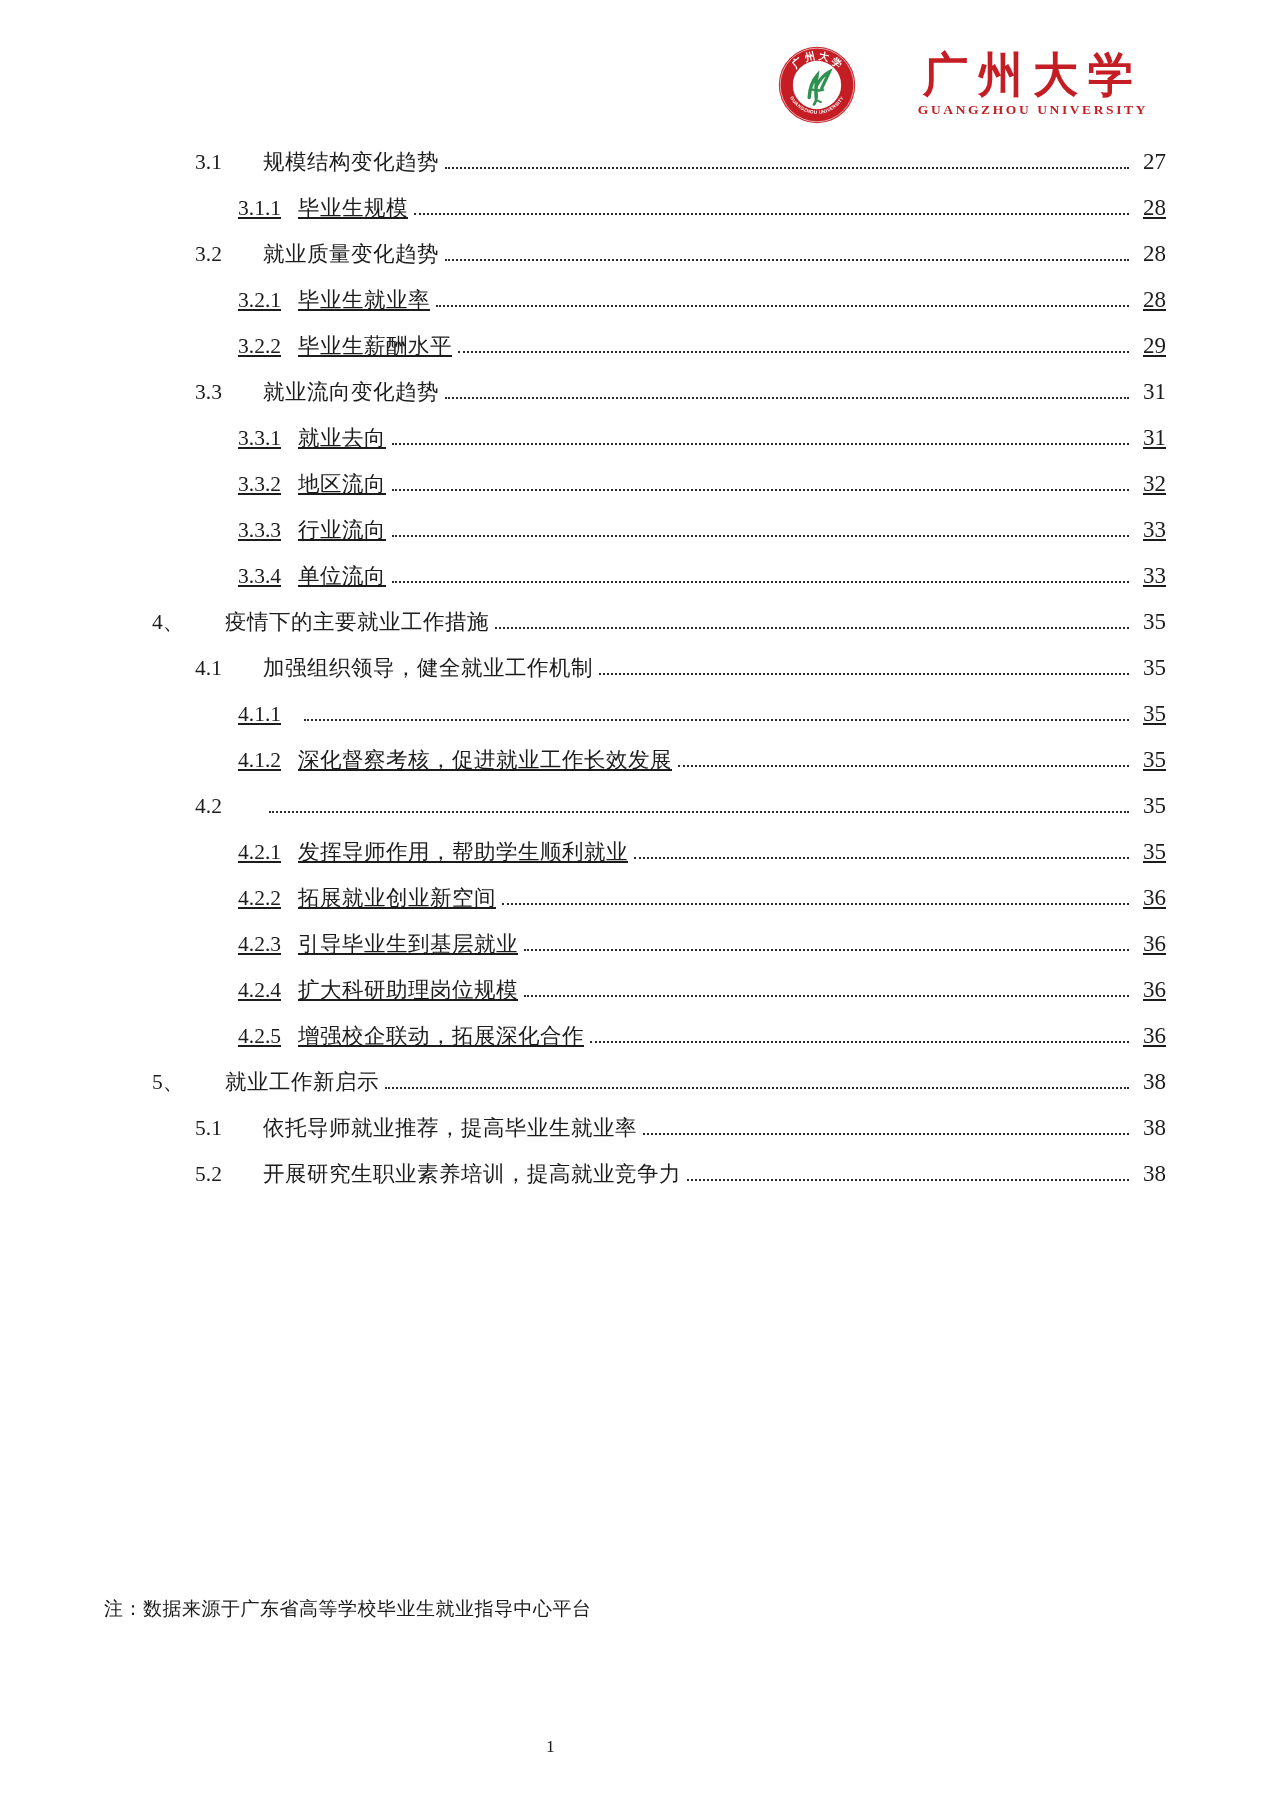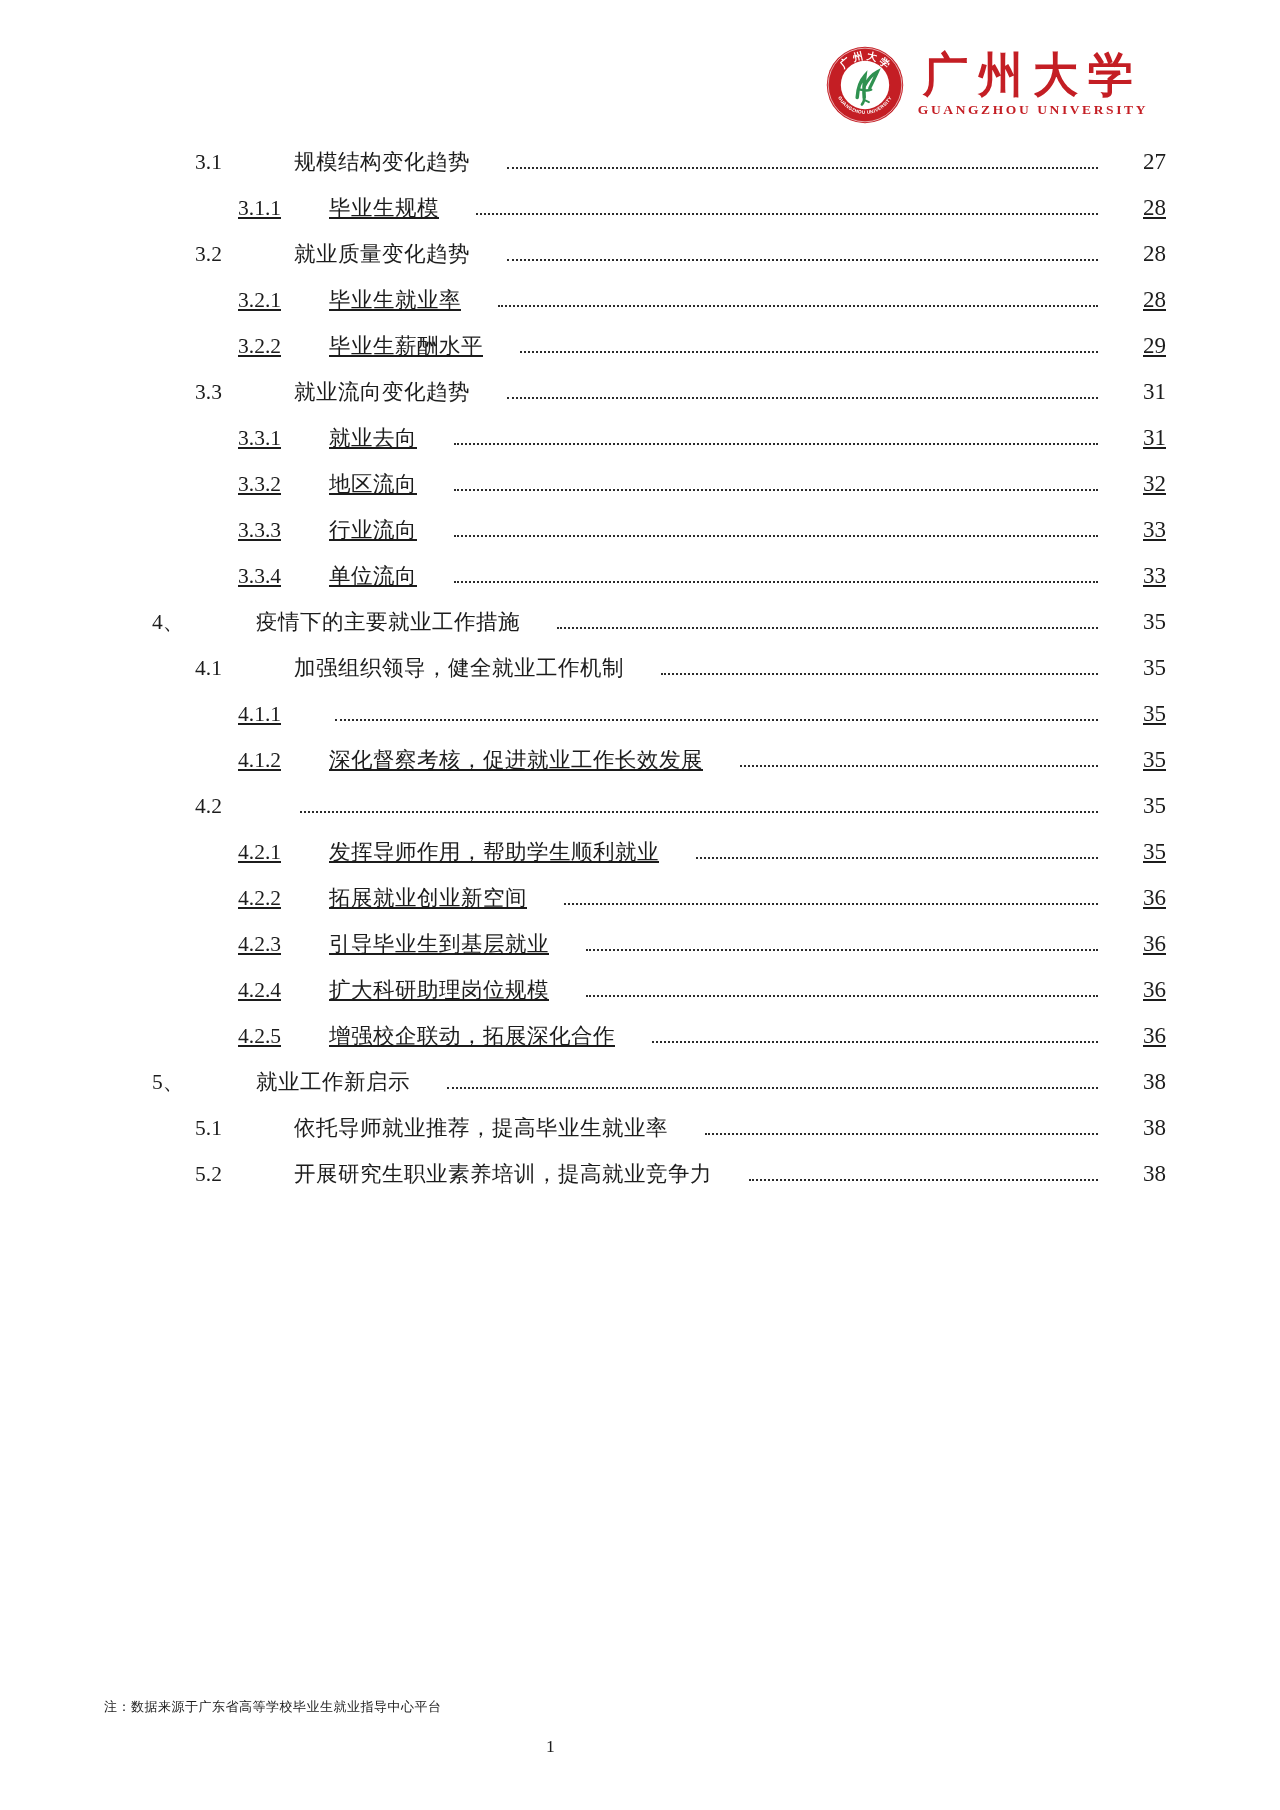--- a/index.html
+++ b/index.html
@@ -10,41 +10,40 @@
     color:#1c1c1c;
     position:relative;
     overflow:hidden;
   }
   
   .logo-group{
     position:absolute;top:46px;right:132px;
     display:flex;align-items:center;gap:14px;
   }
   .seal{width:78px;height:78px;display:block;}
-  .wordmark{display:flex;flex-direction:column;align-items:center;}
+  .wordmark{display:flex;flex-direction:column;align-items:center;margin-left:48px;}
   .wordmark .zh{
     font-size:45px;font-weight:bold;line-height:1;
     letter-spacing:10px;white-space:nowrap;
     transform:scaleY(1.05);
   }
   .wordmark .en{
     font-size:13.5px;font-weight:bold;letter-spacing:2.6px;
     margin-top:4px;white-space:nowrap;
     font-family:"Liberation Serif","DejaVu Serif",serif;
   }
   
   .toc{
     position:absolute;top:139px;left:100px;right:114px;
   }
   .toc-row{
     display:flex;align-items:baseline;
     height:46px;line-height:46px;
     font-size:21.5px;
     white-space:nowrap;
-    gap:31px;
   }
   .toc-row .num{flex:0 0 auto;}
   .toc-row.lvl0{padding-left:52px;}
   .toc-row.lvl1{padding-left:95px;}
   .toc-row.lvl2{padding-left:138px;text-decoration:underline;}
   .toc-row.lvl0 .num{width:73px;}
   .toc-row.lvl1 .num{width:68px;}
   .toc-row.lvl2 .num{width:60px;}
   .toc-row .title{flex:0 0 auto;letter-spacing:0.5px;}
   .toc-row .leader{
@@ -52,22 +51,22 @@
     border-bottom:2.4px dotted #2b2b2b;
     margin:0 3px 7px 6px;
     min-width:20px;
   }
   .toc-row .pagenum{
     flex:0 0 auto;width:34px;text-align:right;
     font-size:23px;
   }
   
   .footnote{
-    position:absolute;left:104px;top:1698px;
-    font-size:13px;letter-spacing:0.5px;
+    position:absolute;left:104px;top:1596px;
+    font-size:19px;letter-spacing:0.5px;
   }
   .page-number{
     position:absolute;left:546px;top:1736px;
     font-size:17.5px;
   }
 </style>
 </head>
 <body>
 
 <div class="logo-group">

